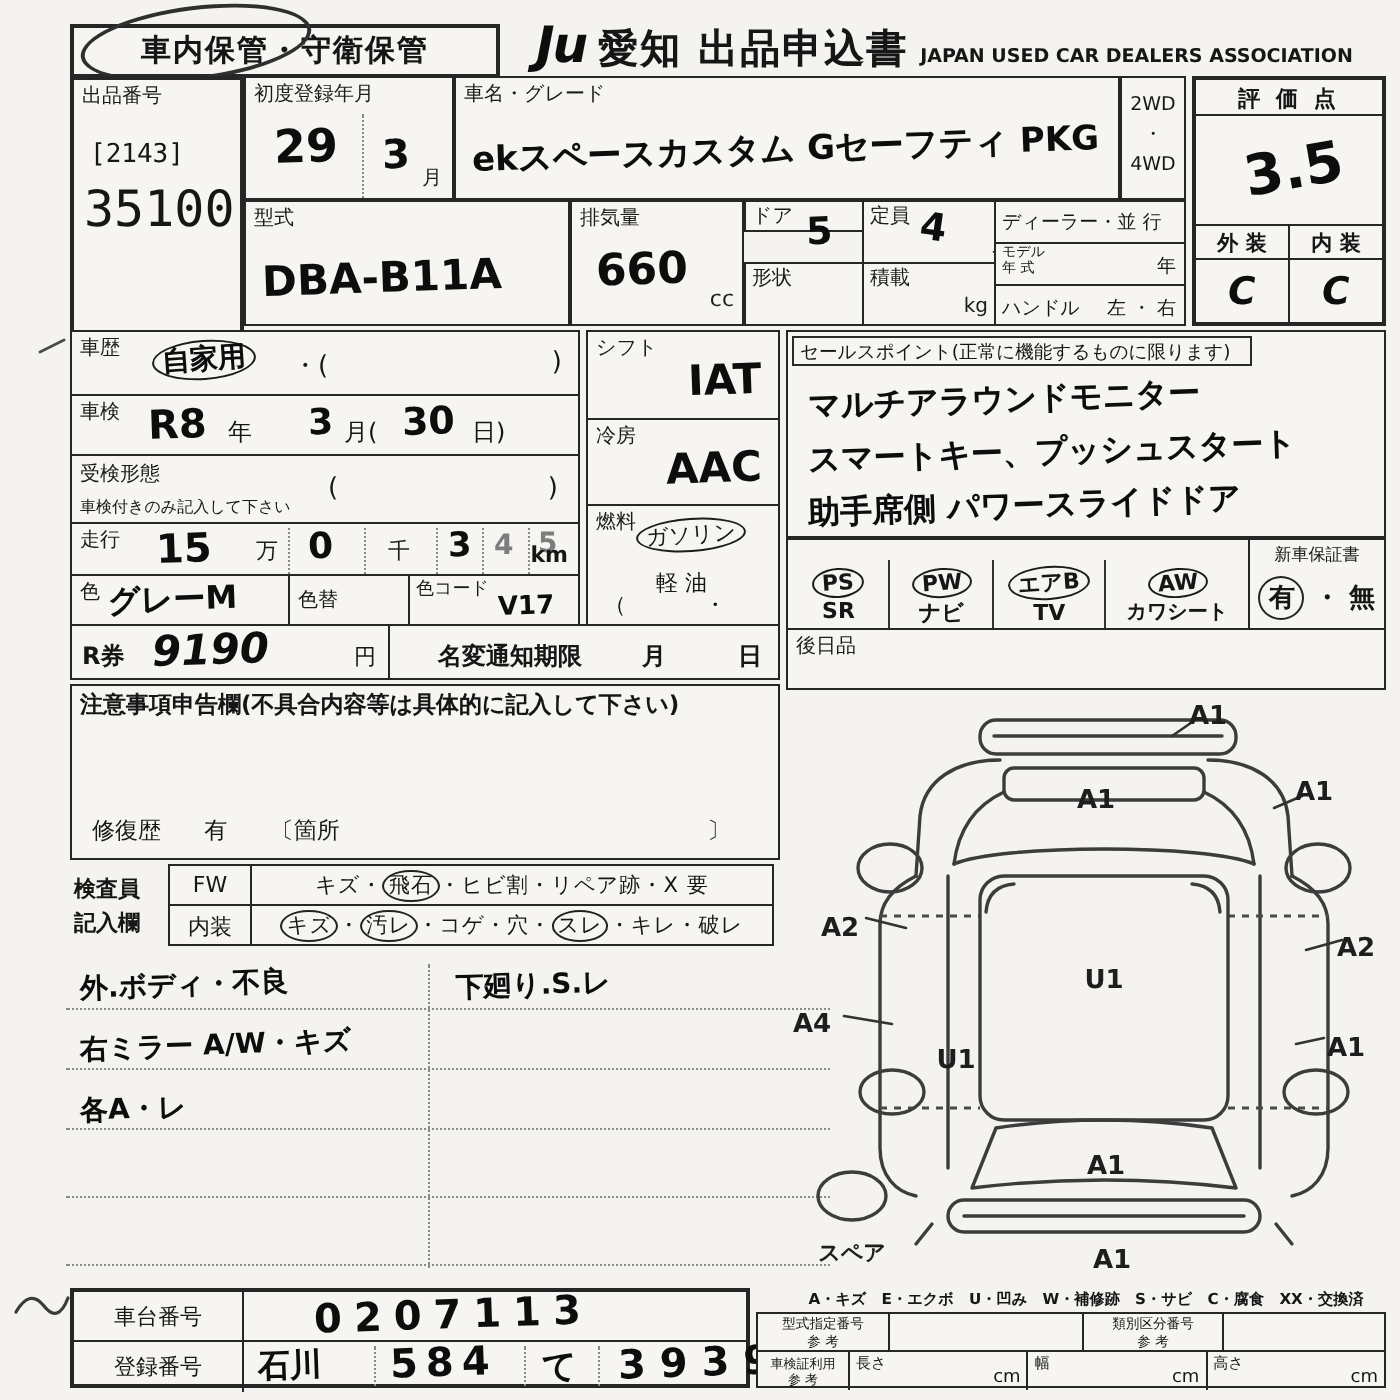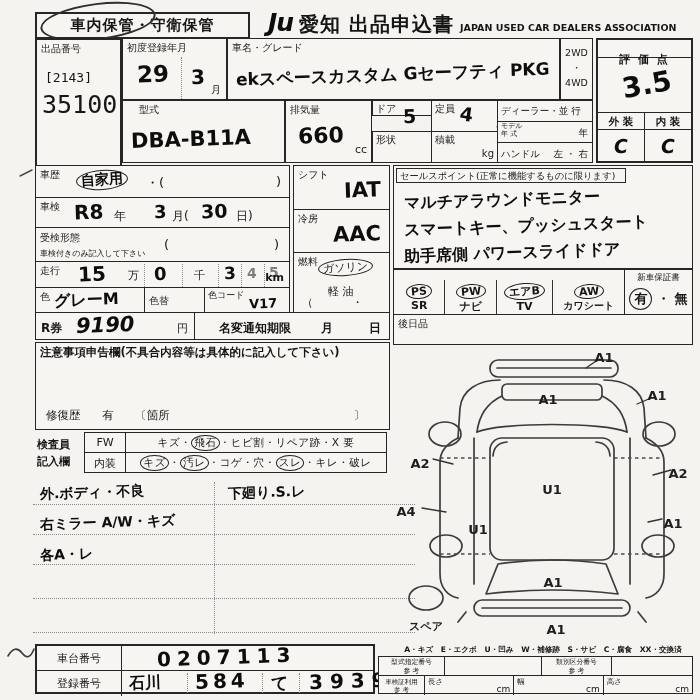--- a/index.html
+++ b/index.html
@@ -55,38 +55,38 @@
     <div class="lbl" style="position:absolute;left:4px;top:3px;">車名・グレード</div>
     <span class="hw rot" style="position:absolute;left:8px;top:24px;font-size:17px;">ekスペースカスタム Gセーフティ PKG</span>
   </div>
   <div class="b" style="left:560px;top:38px;width:33px;height:62px;text-align:center;font-size:9.5px;line-height:1.6;padding-top:6px;">
     <div>2WD</div>
     <div>・</div>
     <div>4WD</div>
   </div>
 
   <div class="b b2" style="left:596px;top:38px;width:97px;height:125px;">
-    <div style="position:absolute;left:0;top:0;width:100%;height:18px;border-bottom:1.4px solid #262626;text-align:center;font-size:11px;font-weight:bold;letter-spacing:2px;padding-top:12px;box-sizing:border-box;">評 価 点</div>
+    <div style="position:absolute;left:0;top:0;width:100%;height:18px;border-bottom:1.4px solid #262626;text-align:center;font-size:11px;font-weight:bold;letter-spacing:2px;padding-top:2px;box-sizing:border-box;">評 価 点</div>
     <span class="hw" style="position:absolute;left:24px;top:28px;font-size:28px;transform:rotate(-10deg);">3.5</span>
     <div style="position:absolute;left:0;top:72px;width:100%;height:18px;border-top:1.4px solid #262626;border-bottom:1.4px solid #262626;display:flex;box-sizing:border-box;">
       <div style="flex:1;text-align:center;font-size:10.5px;font-weight:bold;padding-top:2px;border-right:1.4px solid #262626;">外 装</div>
       <div style="flex:1;text-align:center;font-size:10.5px;font-weight:bold;padding-top:2px;">内 装</div>
     </div>
     <div style="position:absolute;left:0;top:90px;width:100%;height:31px;display:flex;">
       <div class="cen" style="flex:1;border-right:1.4px solid #262626;">
           <span class="hw rot" style="font-size:19px;font-style:italic;">C</span>
         </div>
       <div class="cen" style="flex:1;">
           <span class="hw rot" style="font-size:19px;font-style:italic;">C</span>
         </div>
     </div>
   </div>
 
   <div class="b" style="left:122px;top:100px;width:163px;height:63px;">
-    <div class="lbl" style="position:absolute;left:4px;top:3px;margin-left:12px;">型式</div>
+    <div class="lbl" style="position:absolute;left:4px;top:3px;">型式</div>
     <span class="hw rot" style="position:absolute;left:8px;top:26px;font-size:21px;">DBA-B11A</span>
   </div>
   <div class="b" style="left:285px;top:100px;width:87px;height:63px;">
     <div class="lbl" style="position:absolute;left:4px;top:3px;">排気量</div>
     <span class="hw rot" style="position:absolute;left:12px;top:22px;font-size:22px;">660</span>
     <span class="lbl" style="position:absolute;right:4px;bottom:5px;font-size:11px;">cc</span>
   </div>
   <div class="b" style="left:372px;top:100px;width:60px;height:16px;">
     <span class="lbl" style="position:absolute;left:3px;top:2px;">ドア</span>
     <span class="hw rot" style="position:absolute;left:30px;top:4px;font-size:19px;">5</span>

